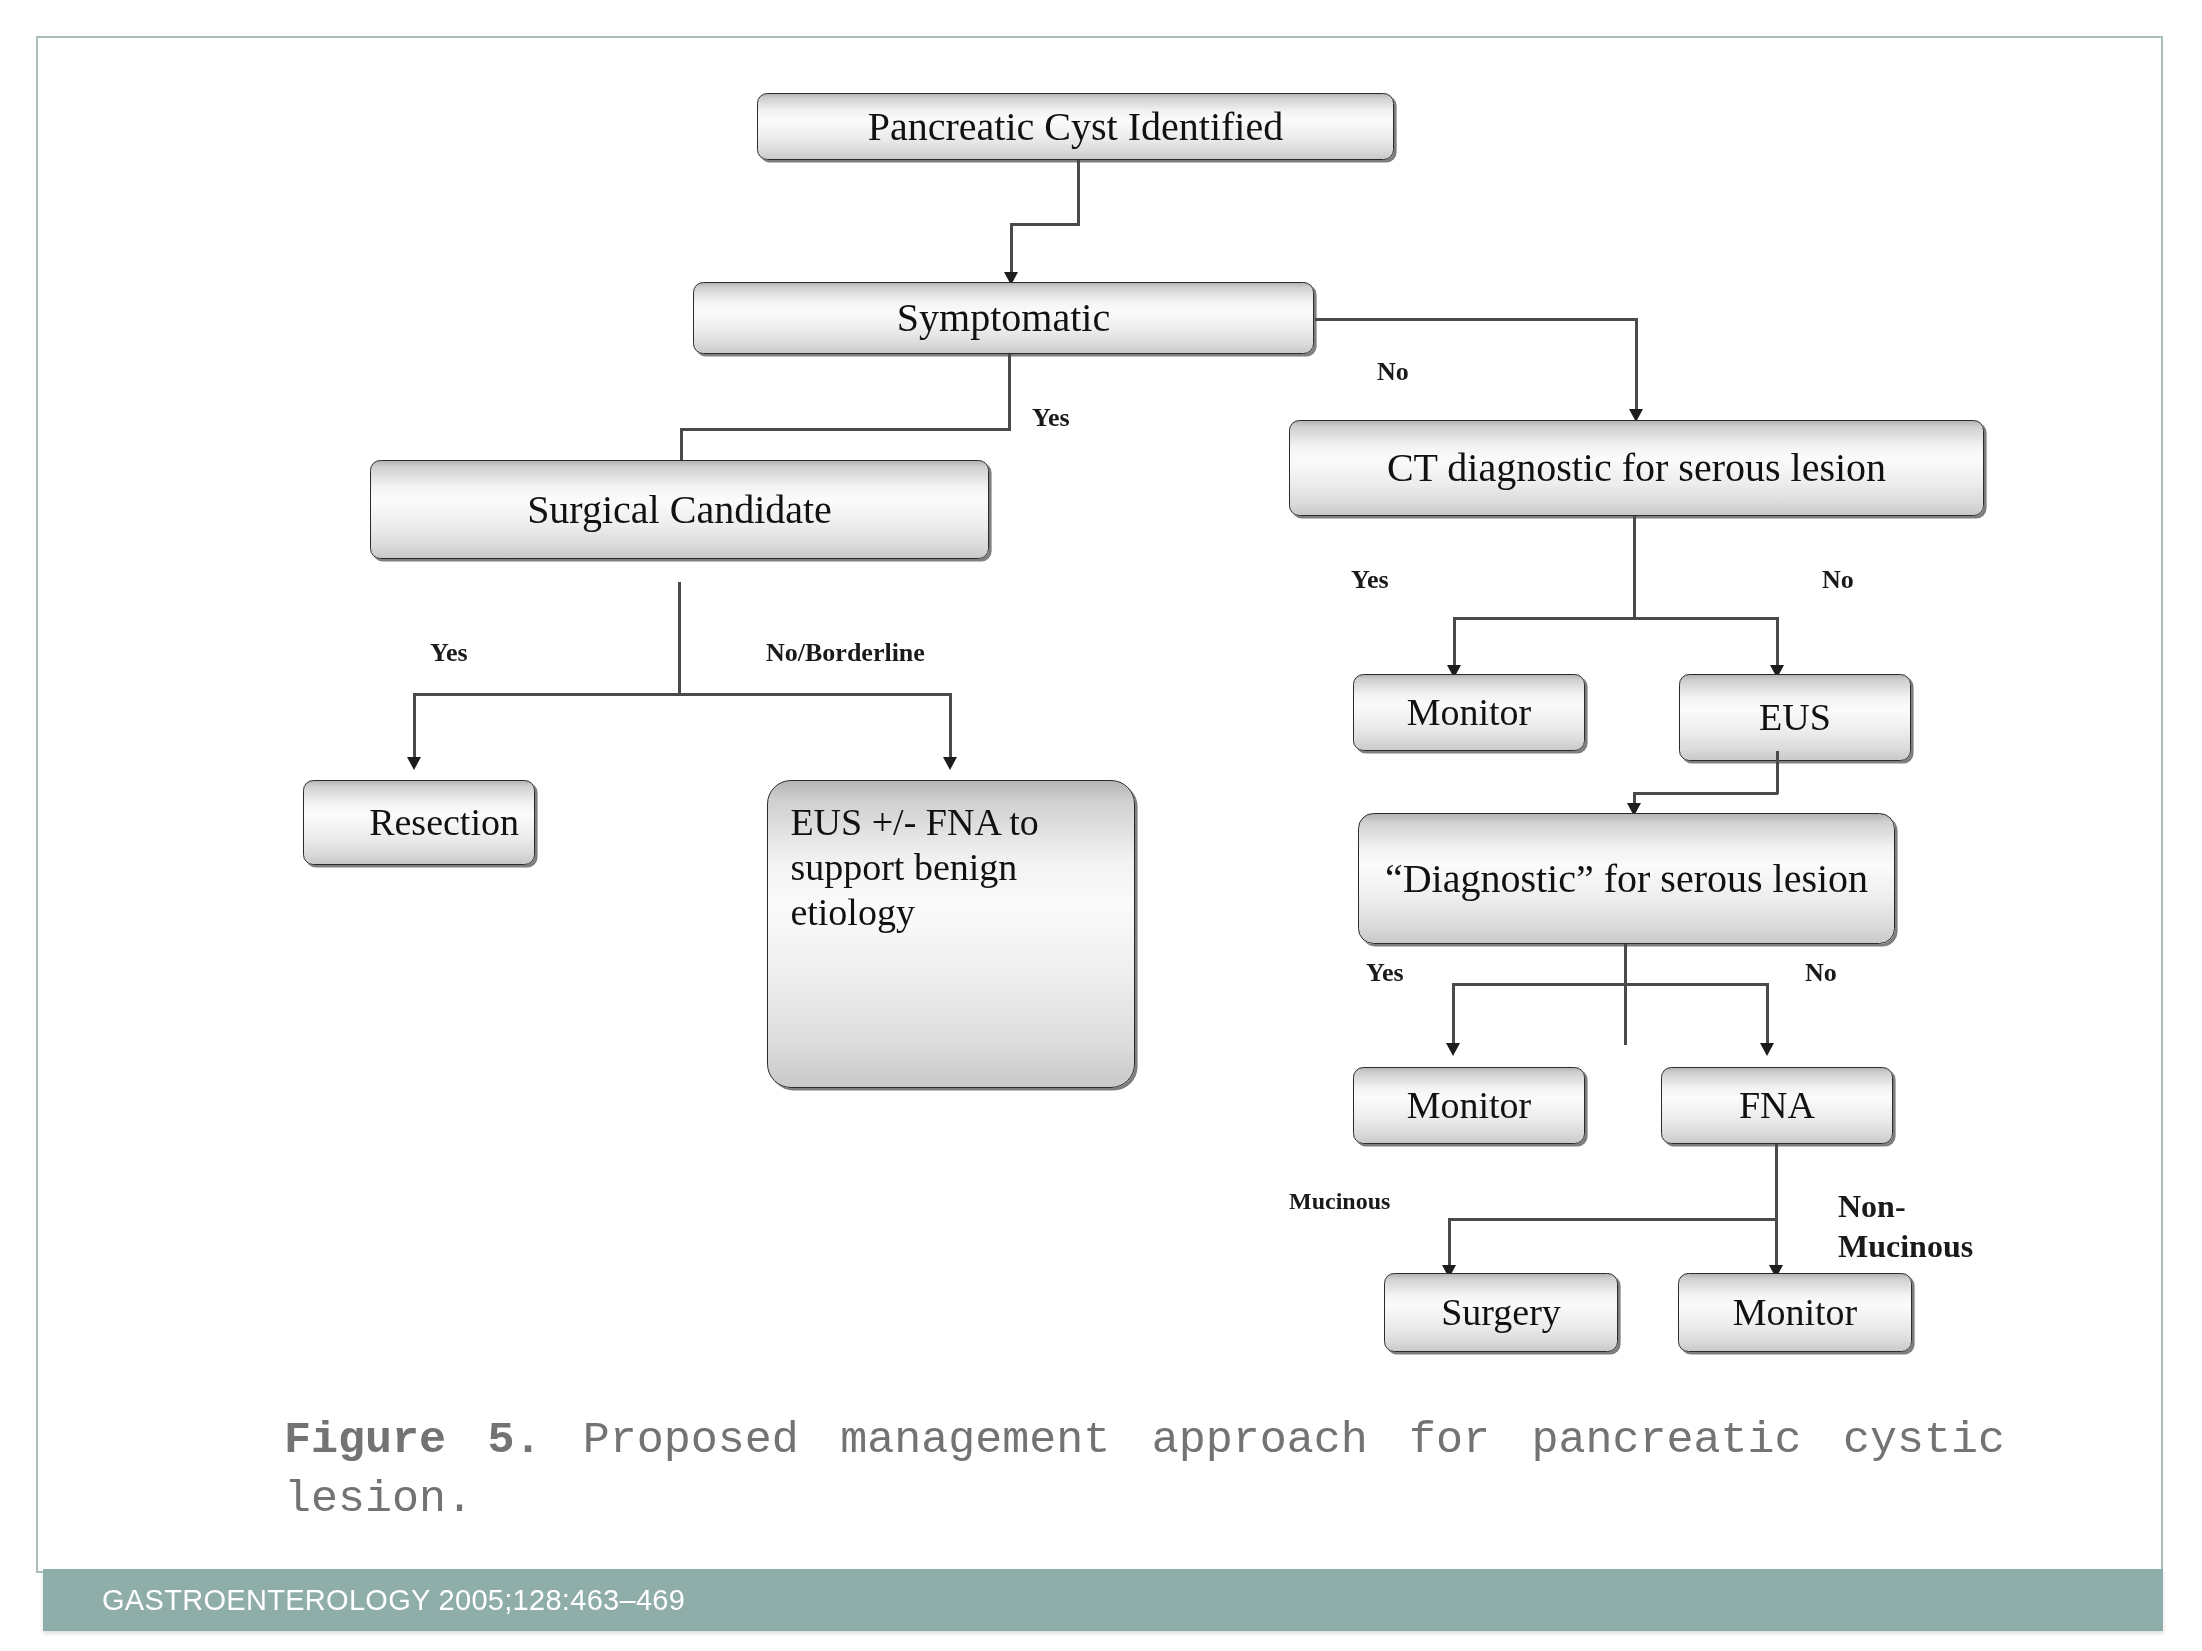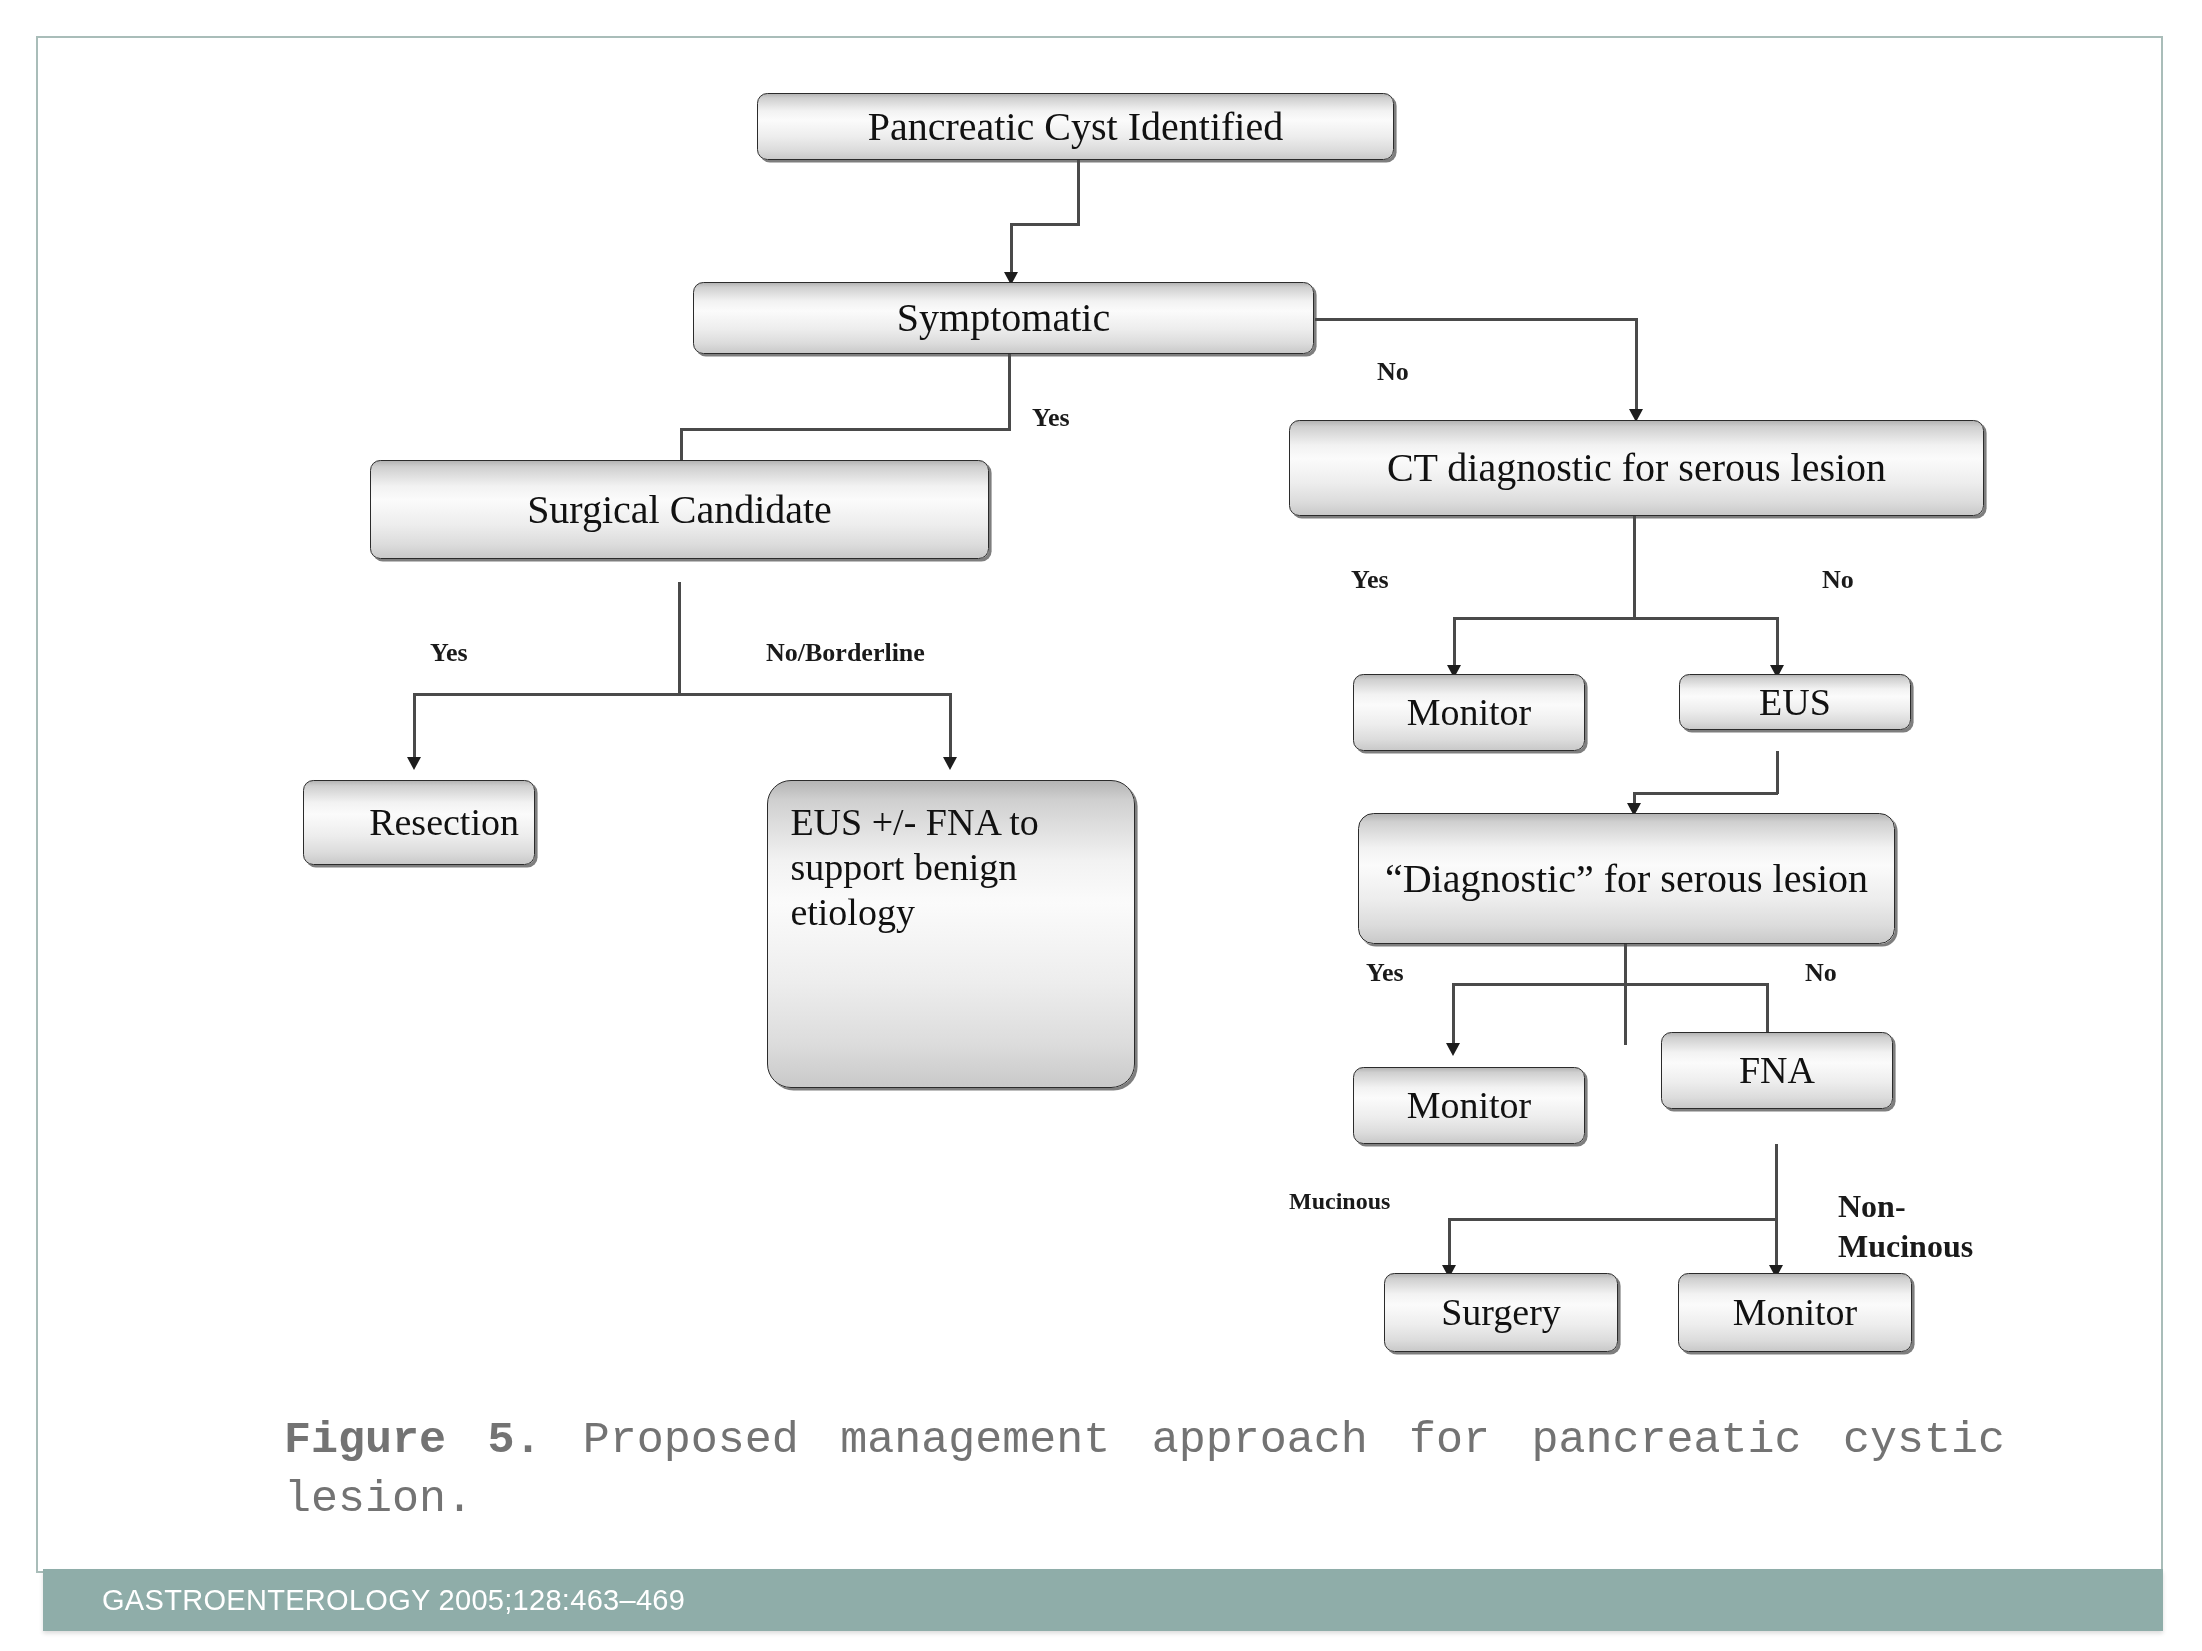--- a/index.html
+++ b/index.html
@@ -163,21 +163,21 @@
     <div class="ln lnh" style="left:1453px;top:617px;width:325px;"></div>
     <div class="ln lnv" style="left:1453px;top:617px;height:53px;"></div>
     <div class="arrow" style="left:1447px;top:665px;"></div>
     <div class="ln lnv" style="left:1776px;top:617px;height:53px;"></div>
     <div class="arrow" style="left:1770px;top:665px;"></div>
 
     <div class="node" style="left:1353px;top:674px;width:232px;height:77px;font-size:38px;">
       <span class="ntext">Monitor</span>
     </div>
 
-    <div class="node" style="left:1679px;top:674px;width:232px;height:56px;font-size:38px;">
+    <div class="node" style="left:1679px;top:674px;width:232px;height:87px;font-size:38px;">
       <span class="ntext">EUS</span>
     </div>
 
     <div class="ln lnv" style="left:1776px;top:751px;height:43px;"></div>
     <div class="ln lnh" style="left:1633px;top:792px;width:145px;"></div>
     <div class="ln lnv" style="left:1633px;top:792px;height:17px;"></div>
     <div class="arrow" style="left:1627px;top:803px;"></div>
 
     <div class="node" style="left:1358px;top:813px;width:537px;height:131px;font-size:40px;border-radius:15.5px;">
       <span class="ntext">“Diagnostic” for serous lesion</span>
@@ -190,21 +190,21 @@
     <div class="ln lnh" style="left:1452px;top:983px;width:317px;"></div>
     <div class="ln lnv" style="left:1452px;top:983px;height:65px;"></div>
     <div class="arrow" style="left:1446px;top:1043px;"></div>
     <div class="ln lnv" style="left:1766px;top:983px;height:65px;"></div>
     <div class="arrow" style="left:1760px;top:1043px;"></div>
 
     <div class="node" style="left:1353px;top:1067px;width:232px;height:77px;font-size:38px;">
       <span class="ntext">Monitor</span>
     </div>
 
-    <div class="node" style="left:1661px;top:1032px;width:232px;height:77px;font-size:38px;">
+    <div class="node" style="left:1661px;top:1067px;width:232px;height:77px;font-size:38px;">
       <span class="ntext">FNA</span>
     </div>
 
     <div class="blabel" style="left:1289px;top:1186px;font-size:24px;">Mucinous</div>
     <div class="blabel" style="left:1838px;top:1186px;font-size:32px;">Non-
 Mucinous</div>
 
     <div class="ln lnv" style="left:1775px;top:1144px;height:77px;"></div>
     <div class="ln lnh" style="left:1448px;top:1218px;width:330px;"></div>
     <div class="ln lnv" style="left:1448px;top:1218px;height:52px;"></div>

